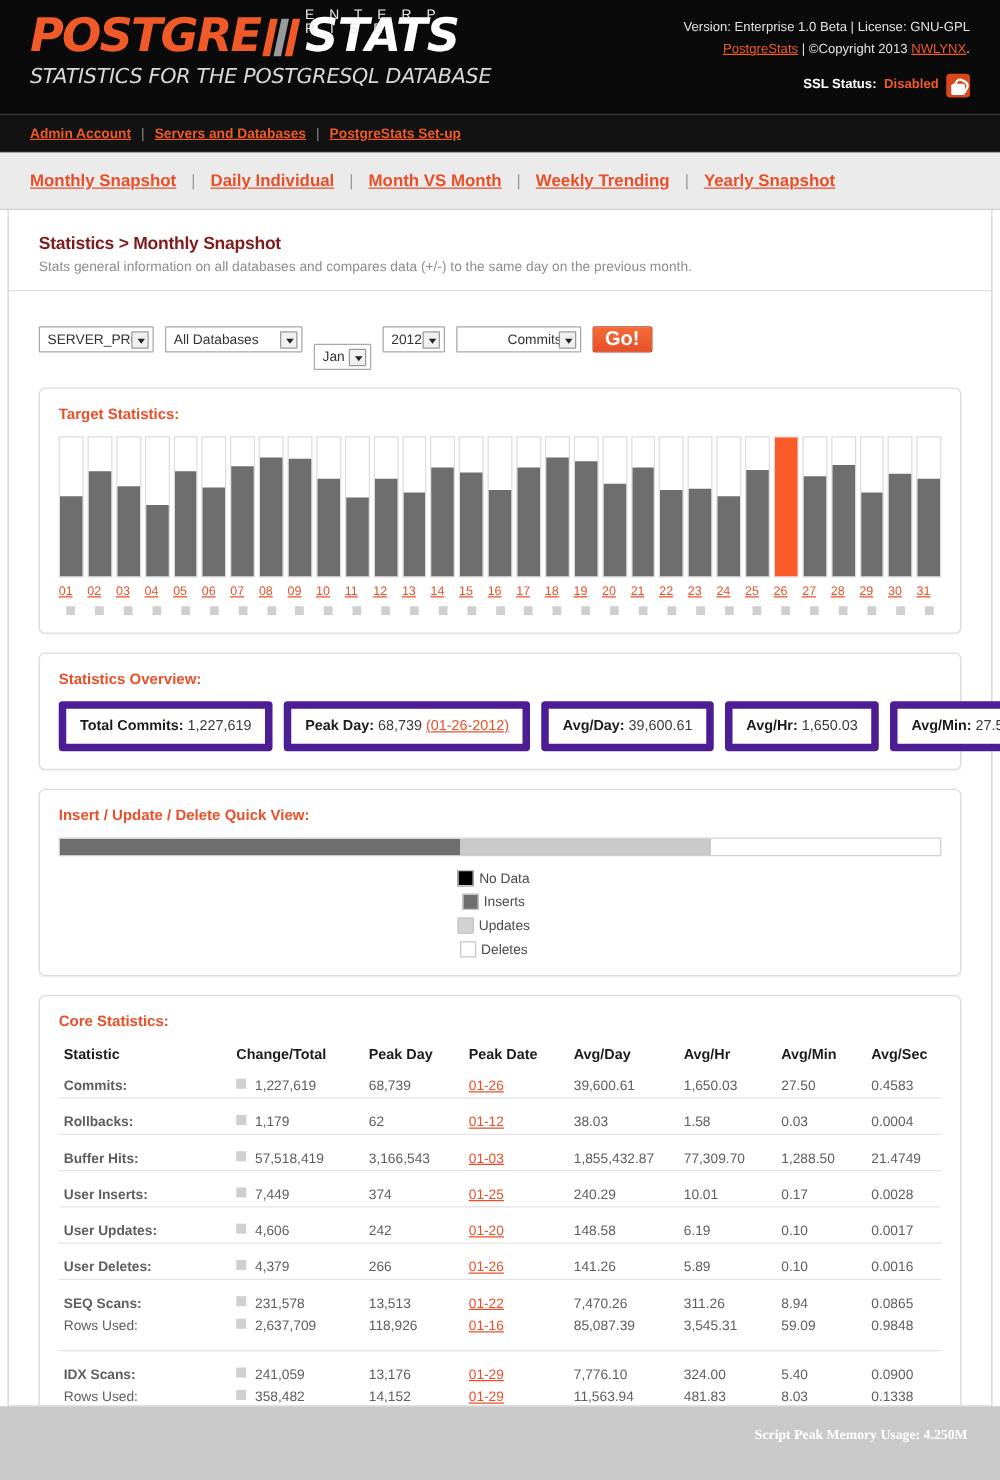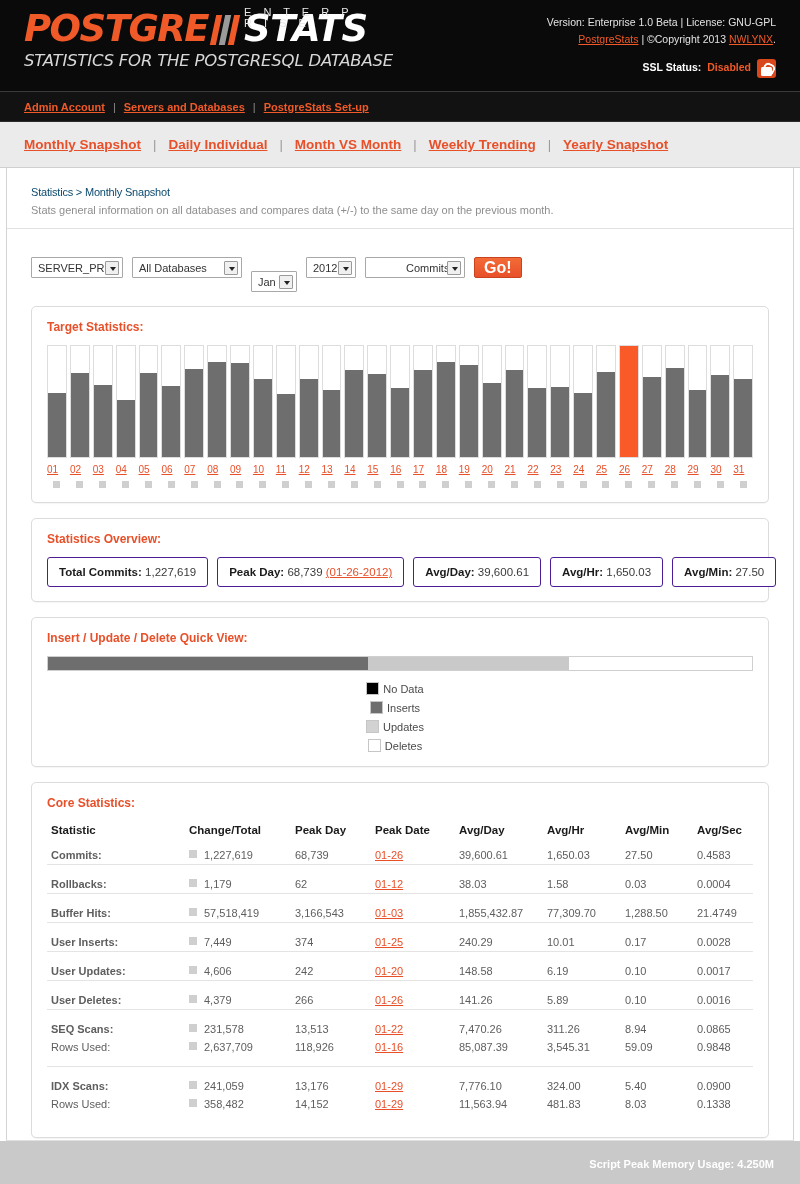--- a/index.html
+++ b/index.html
@@ -113,22 +113,22 @@
     background: #ffffff;
     border-left: 1px solid #d4d4d4;
     border-right: 1px solid #d4d4d4;
     margin: 0 6px;
     min-height: 952px;
     padding-bottom: 20px;
   }
 
   .titlebar { padding: 18px 24px 12px 24px; border-bottom: 1px solid #e2e2e2; }
   .titlebar h1 {
-    margin: 0 0 6px 0; font-size: 11px; color: #0c4a6e;
-    font-weight: normal; letter-spacing: -0.2px;
+    margin: 0 0 6px 0; font-size: 14px; color: #7f1d1d;
+    font-weight: bold; letter-spacing: -0.2px;
   }
   .titlebar p { margin: 0; font-size: 11px; color: #8e8e8e; }
 
   
   .filterbar {
     display: flex; align-items: center; gap: 9px;
     padding: 14px 24px 14px 24px;
   }
   .sel {
     position: relative; height: 21px; background: #ffffff;
@@ -198,21 +198,21 @@
   }
   .chart-marks { display: flex; gap: 3px; margin-top: 6px; }
   .chart-marks .cm { flex: 1; display: flex; justify-content: center; }
   .chart-marks .cm span {
     display: block; width: 7px; height: 7px; background: #cfcfcf;
   }
 
   
   .ov-row { display: flex; gap: 9px; }
   .ov-card {
-    border: 1px solid #4c1d95; border-radius: 3px;
+    border: 6px solid #4c1d95; border-radius: 3px;
     padding: 8px 11px; font-size: 11.5px; color: #3a3a3a;
     background: #ffffff; white-space: nowrap;
   }
   .ov-card b { color: #1b1b1b; }
   .ov-card a { color: #e8502a; text-decoration: underline; }
 
   
   .qv-bar {
     height: 15px; border: 1px solid #cfcfcf; display: flex; overflow: hidden;
     background: #ffffff;
@@ -245,22 +245,23 @@
   .c-chg  { width: 106px; }
   .c-pd   { width: 80px; }
   .c-pdate{ width: 84px; }
   .c-avgd { width: 88px; }
   .c-avgh { width: 78px; }
   .c-avgm { width: 72px; }
 
   
   .footer {
     position: absolute; left: 0; right: 0; bottom: 0;
-    height: 44px; background: #c9c9c9;
+    height: 60px; background: #c9c9c9;
     border-top: 1px solid #ffffff;
+    font-family: Liberation Serif, serif;
   }
   .footer .ftxt {
     position: absolute; right: 26px; top: 17px;
     color: #ffffff; font-size: 11px; font-weight: bold;
   }
   .footer::before {
     content: ""; position: absolute; left: 6px; right: 6px; top: -1px; height: 1px;
     background: #e0e0e0;
   }
   .gap-strip { height: 24px; background: #ffffff; }

